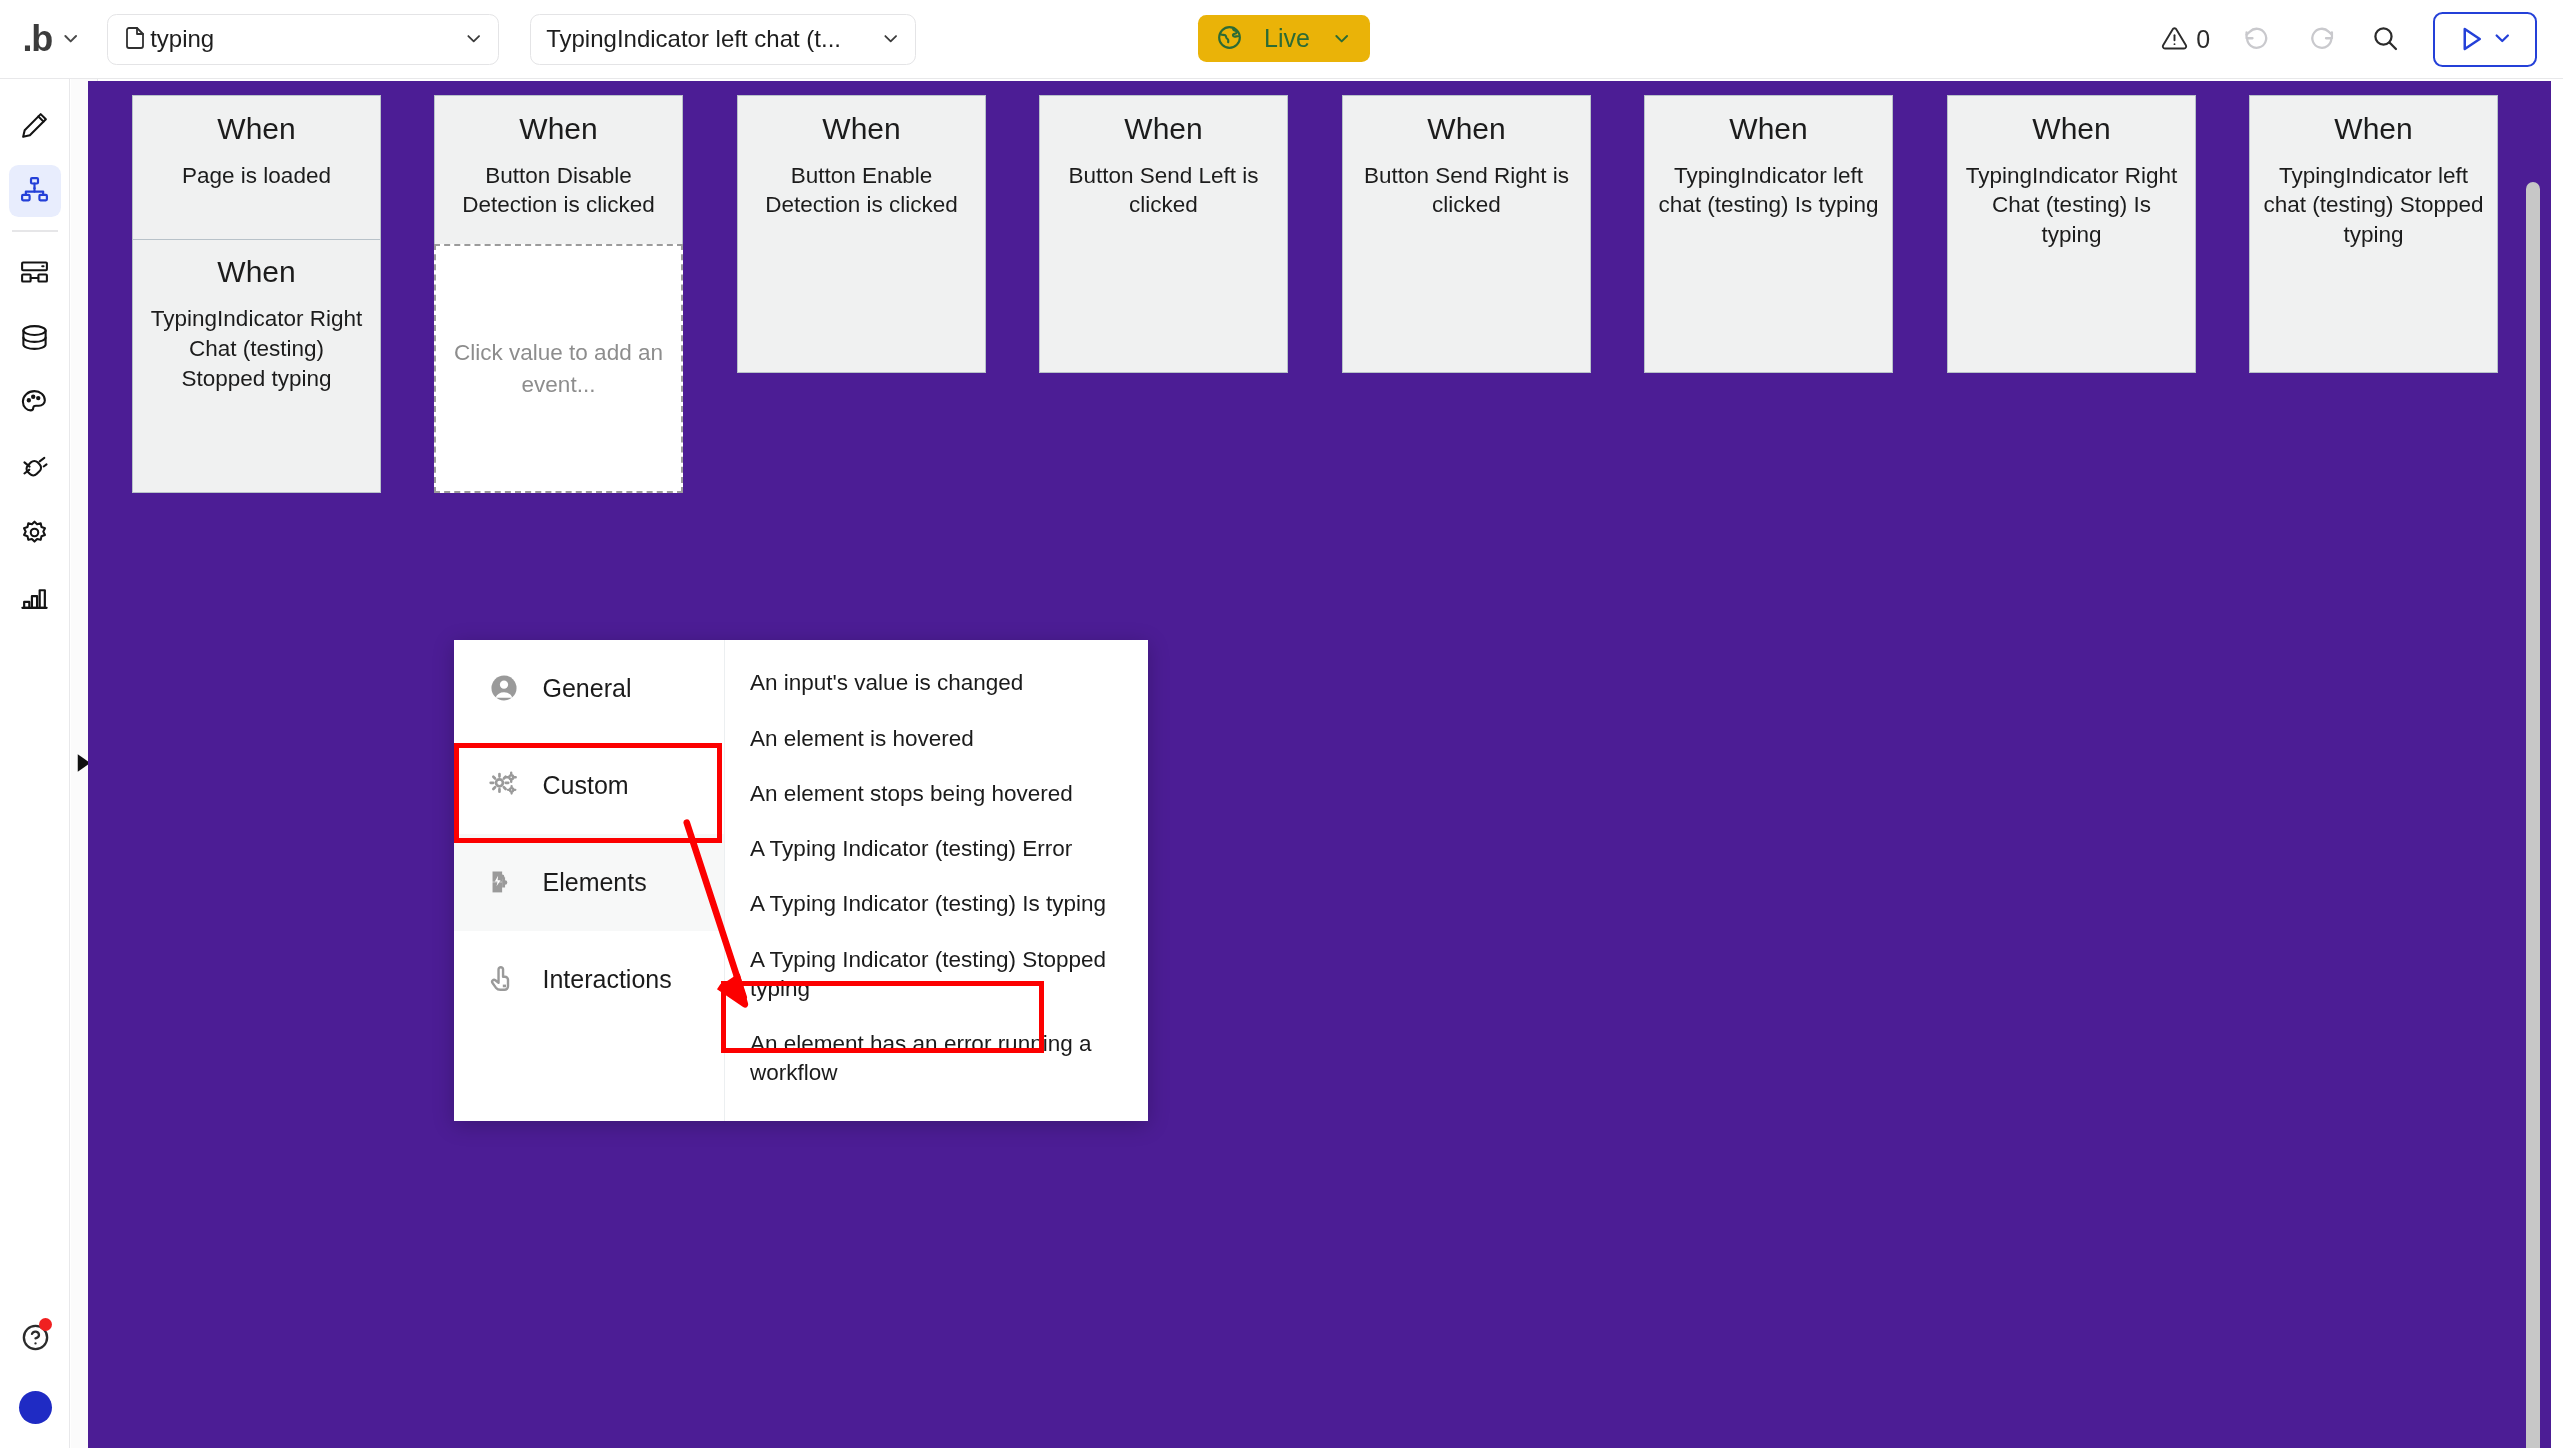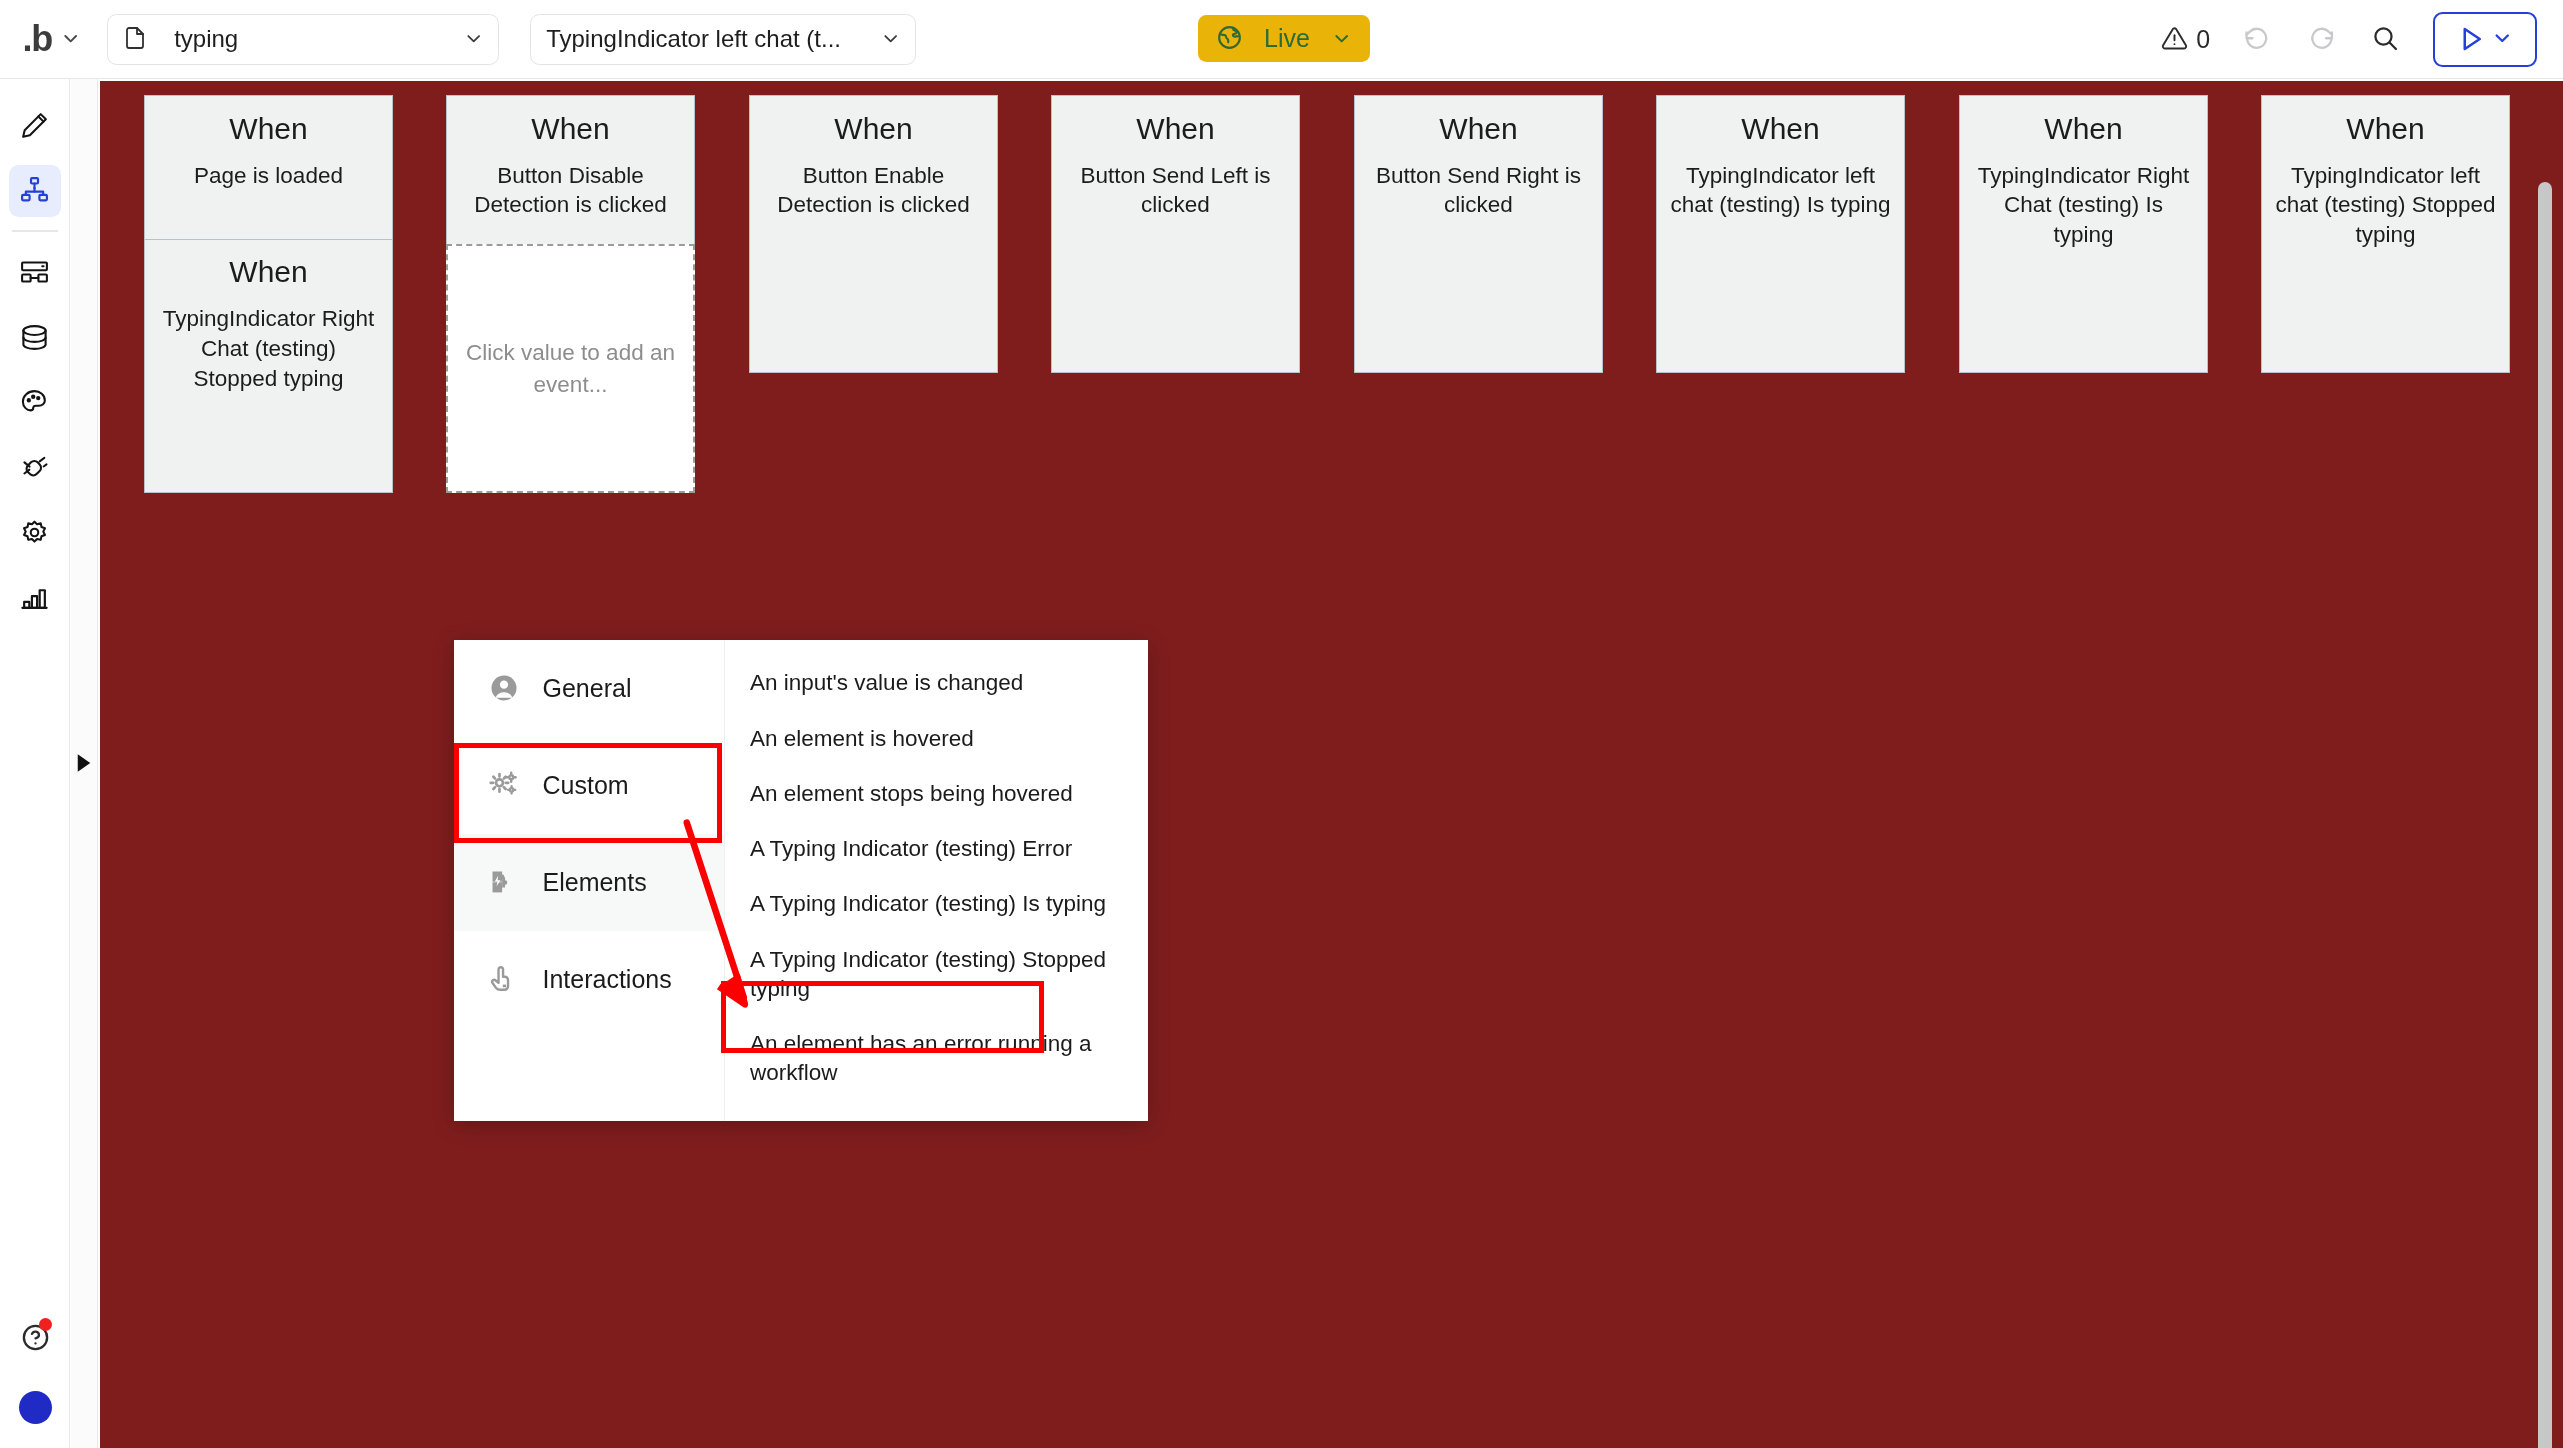--- a/index.html
+++ b/index.html
@@ -27,21 +27,21 @@
     font-size: 36px; font-weight: 700; color: #3c3c3c;
     line-height: 1; letter-spacing: -1.2px;
     font-family: "Liberation Sans", sans-serif;
   }
   .chev { display: inline-block; }
   .chev svg { display: block; }
 
   .tb-select {
     height: 51px; border: 1.8px solid #e4e4e6; border-radius: 9.5px;
     background: #fff; display: flex; align-items: center;
-    padding: 0 13px 0 15.4px; gap: 27px; cursor: pointer;
+    padding: 0 13px 0 15.4px; gap: 3px; cursor: pointer;
   }
   #page-select { margin-left: 25px; width: 392px; }
   #element-select { margin-left: 31px; width: 386px; }
   .tb-select .lbl {
     font-size: 24px; color: #1e1e1e; flex: 1;
     white-space: nowrap; overflow: hidden; text-overflow: ellipsis;
   }
 
   #live-pill {
     position: absolute; left: 1198px; top: 15.4px;
@@ -103,22 +103,22 @@
   #panel-handle {
     position: absolute; left: 71px; top: 79px;
     width: 27px; height: 1370px; background: #fbfbfb;
     border-right: 1.8px solid #e8e8ea;
     display: flex; align-items: center; justify-content: center;
     cursor: pointer;
   }
 
   
   #canvas {
-    position: absolute; left: 100px; top: 81px;
-    width: 2463px; height: 1368px; background: #7f1d1d;
+    position: absolute; left: 88px; top: 81px;
+    width: 2463px; height: 1368px; background: #4c1d95;
     overflow: hidden;
   }
 
   .event-card {
     position: absolute;
     width: 249px; height: 278px;
     background: #f0f1f1;
     border: 1.8px solid #b8c2c9;
     padding: 15.4px 13px 0 13px;
     text-align: center;

